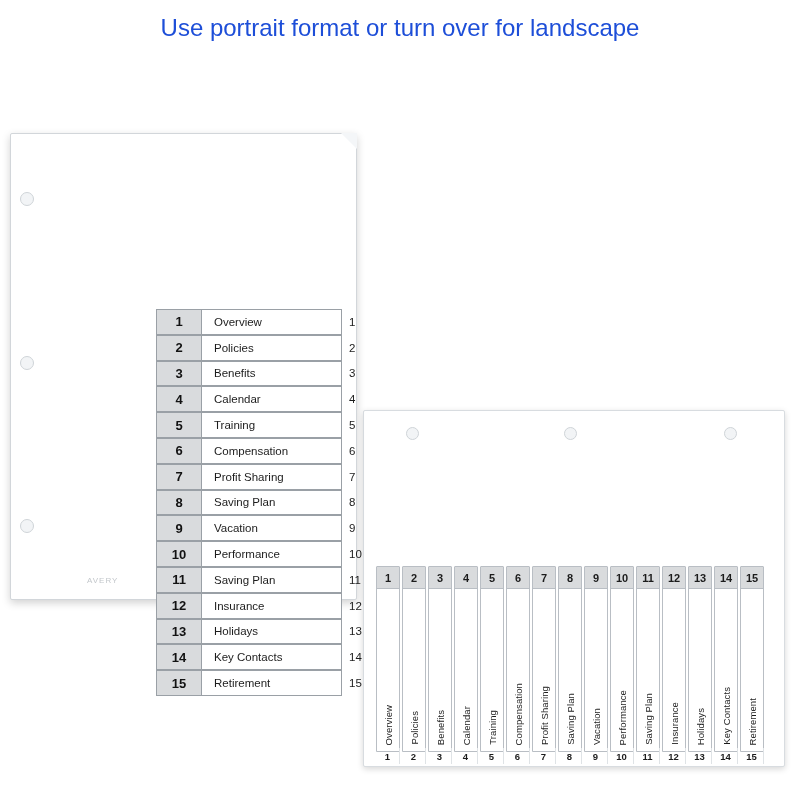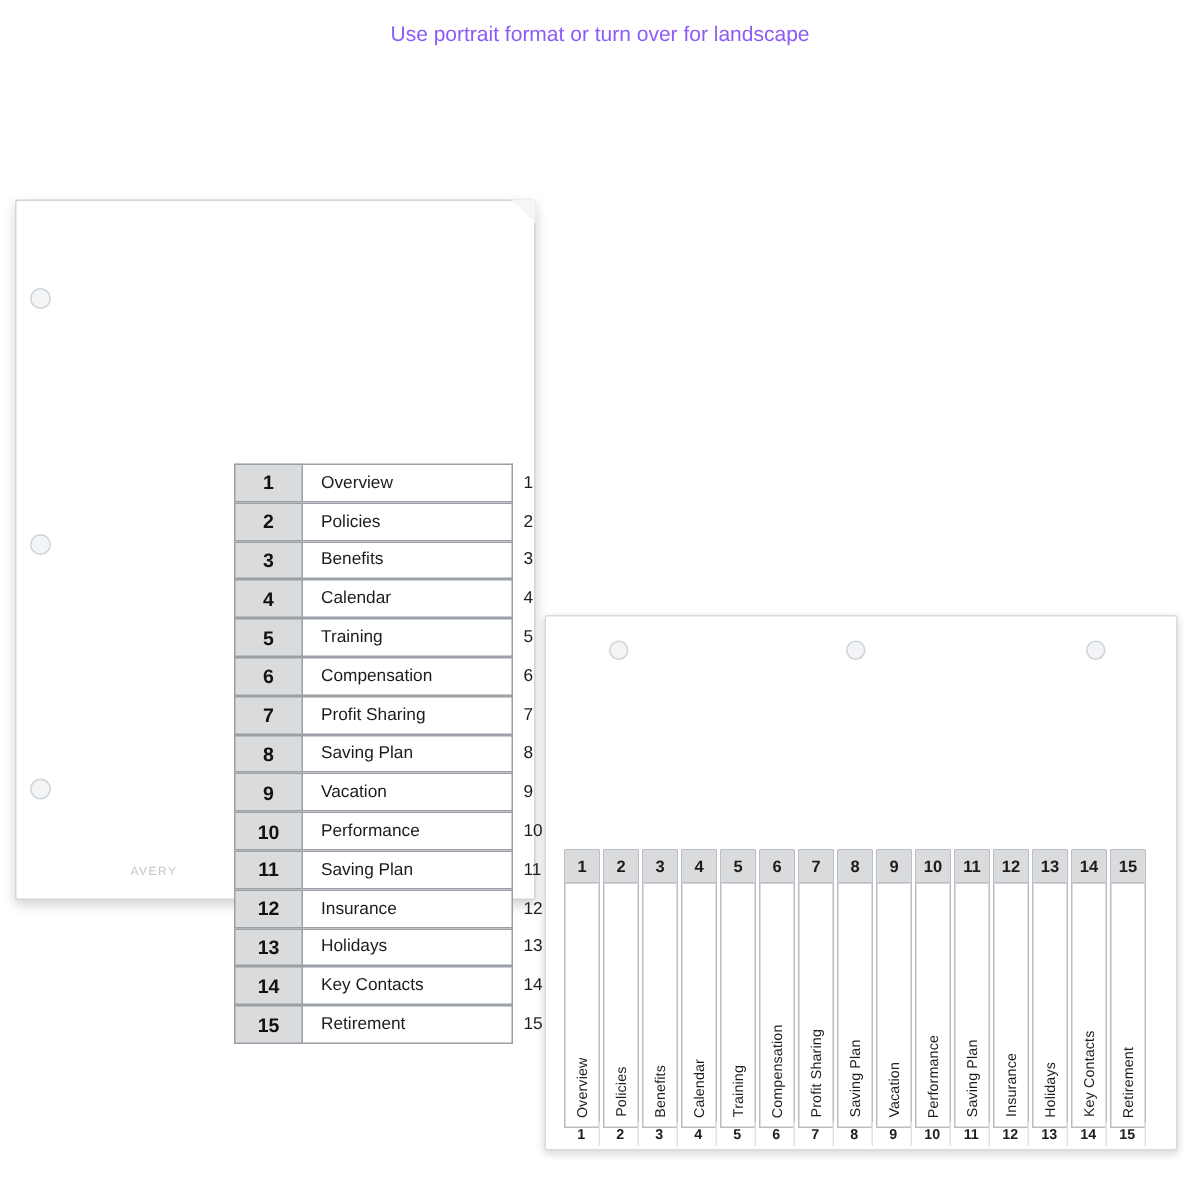--- a/index.html
+++ b/index.html
@@ -27,22 +27,22 @@
     margin: 0;
     padding-top: 16px;
     font-size: 44px;
     font-weight: bold;
     color: #123a8f;
     letter-spacing: -0.5px;
   }
   .subtitle {
     margin: 0;
     padding-top: 14px;
-    font-size: 14px;
-    color: #8b5cf6;
+    font-size: 24px;
+    color: #1d4ed8;
     font-weight: 400;
   }
 
   
   .scene {
     position: absolute;
     top: 125px;
     left: 0;
     width: 800px;
     height: 675px;

